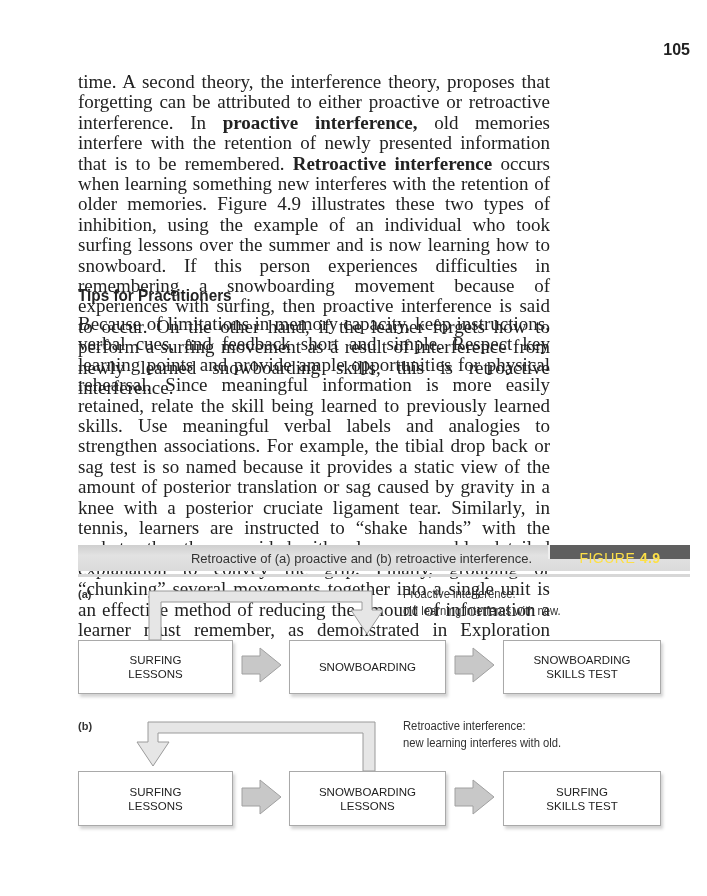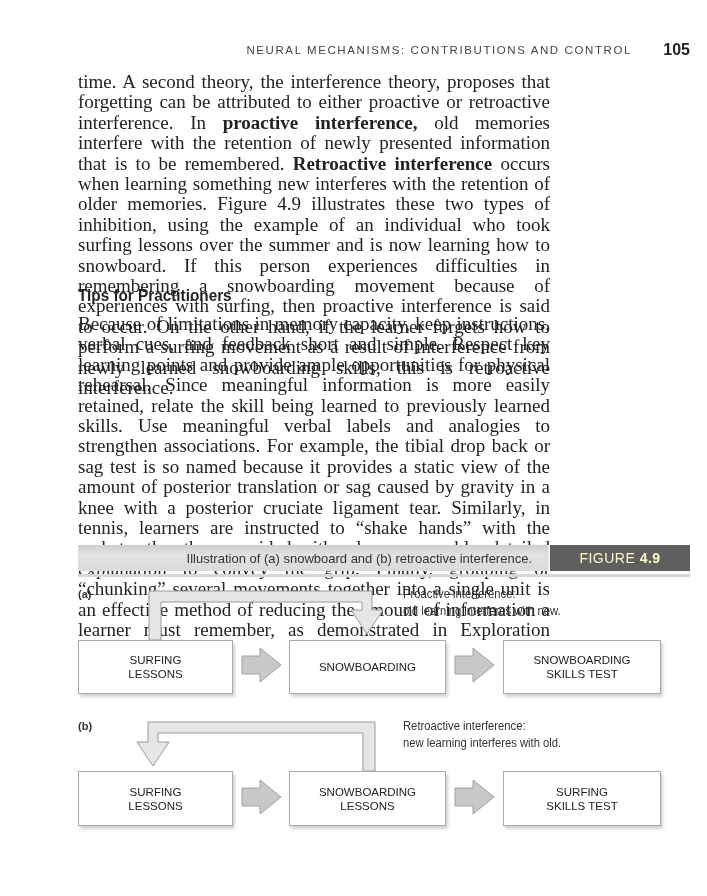--- a/index.html
+++ b/index.html
@@ -40,22 +40,22 @@
     background: linear-gradient(#cfcfcf, #e2e2e2 40%, #dadada);
   }
   .fig-bar-underline {
     position: absolute; left: 78px; top: 574px; width: 612px; height: 3px; background: #d7d7d7;
   }
   .fig-caption {
     position: absolute; right: 158px; top: 6px;
     font-family: "Liberation Sans", sans-serif; font-size: 13px; color: #333;
   }
   .fig-label {
-    position: absolute; right: 0; top: 0; width: 140px; height: 26px;
-    background: #5f5f5f; color: #fef9c3; text-align: center;
+    position: absolute; right: 0; top: 0; width: 140px; height: 14px;
+    background: #5f5f5f; color: #fde047; text-align: center;
     font-family: "Liberation Sans", sans-serif; font-size: 14px; line-height: 26px; letter-spacing: 0.5px;
     border-left: 2px solid #efefef;
   }
   .fig-label .num { font-weight: bold; }
 
   .panel-label {
     position: absolute; font-family: "Liberation Sans", sans-serif; font-weight: bold;
     font-size: 11px; color: #333;
   }
   .note {
@@ -72,34 +72,33 @@
   .box span { display: block; }
 
   svg.overlay { position: absolute; left: 0; top: 0; pointer-events: none; }
 </style>
 </head>
 <body>
 
 <div class="page">
 
   <div class="running-head">
-    <span class="rh-title">NEURAL MECHANISMS: CONTRIBUTIONS AND CONTROL</span>
     <span class="rh-page">105</span>
   </div>
 
   <p class="body-text" id="para1">
     <span>time. A second theory, the interference theory, proposes that forgetting can be at­tributed to either proactive or retroactive interference. In </span><b>proactive interference,</b><span> old memories interfere with the retention of newly presented information that is to be remembered. </span><b>Retroactive interference</b><span> occurs when learning something new interferes with the retention of older memories. Figure 4.9 illustrates these two types of inhibition, using the example of an individual who took surfing lessons over the summer and is now learning how to snowboard. If this person experienc­es difficulties in remembering a snowboarding movement because of experiences with surfing, then proactive interference is said to occur. On the other hand, if the learner forgets how to perform a surfing movement as a result of interference from newly learned snowboarding skills, this is retroactive interference.</span>
   </p>
 
   <h2 class="section-heading">Tips for Practitioners</h2>
 
   <p class="body-text" id="para2">Because of limitations in memory capacity, keep instructions, verbal cues, and feedback short and simple. Respect key learning points and provide ample op­portunities for physical rehearsal. Since meaningful information is more easily retained, relate the skill being learned to previously learned skills. Use meaning­ful verbal labels and analogies to strengthen associations. For example, the tibial drop back or sag test is so named because it provides a static view of the amount of posterior translation or sag caused by gravity in a knee with a posterior cruci­ate ligament tear. Similarly, in tennis, learners are instructed to “shake hands” with the racket rather than provided with a less memorable, detailed explanation to convey the grip. Finally, grouping or “chunking” several movements together into a single unit is an effective method of reducing the amount of information a learner must remember, as demonstrated in Exploration Activity 4.12.</p>
 
   <div class="fig-bar">
-    <span class="fig-caption">Illustration of (a) snowboard and (b) retroactive interference.</span>
+    <span class="fig-caption">Retroactive of (a) proactive and (b) retroactive interference.</span>
     <div class="fig-label">
       <span>FIGURE</span>
       <span class="num">4.9</span>
     </div>
   </div>
   <div class="fig-bar-underline"></div>
 
   <svg class="overlay" width="707" height="896">
 
     <g>

